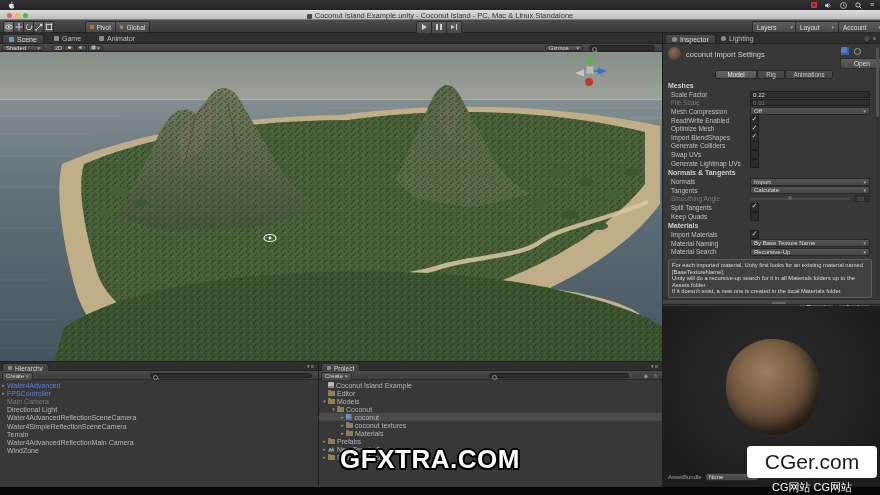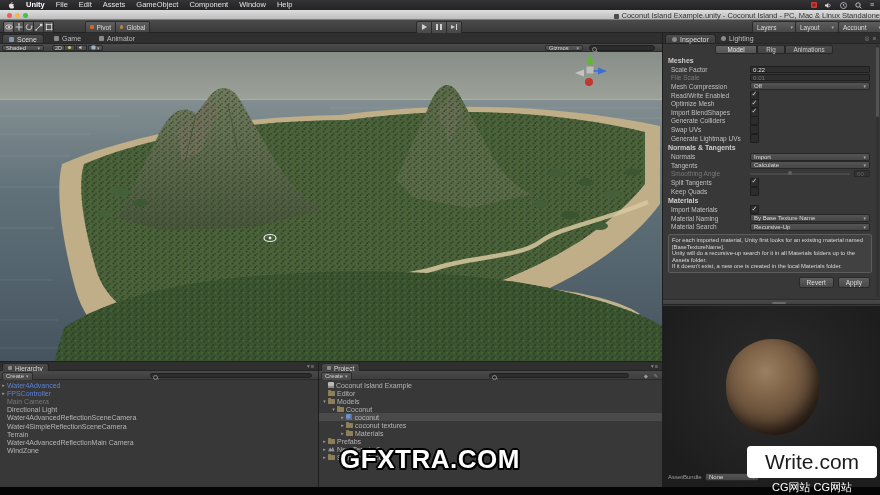--- a/index.html
+++ b/index.html
@@ -5,21 +5,21 @@
   html,body{margin:0;padding:0;}
   body{width:880px;height:495px;position:relative;background:#000;font-family:"Liberation Sans",sans-serif;overflow:hidden;color:#b8b8b8;}
   
   #menubar{position:absolute;left:0;top:0;width:880px;height:10px;background:linear-gradient(#333335,#232325);display:flex;align-items:center;gap:11px;padding-left:8px;box-sizing:border-box;font-size:7.5px;color:#e3e3e3;}
   #menubar .menu-item{cursor:default;line-height:10px;}
   #menubar .menu-item.first{font-weight:bold;color:#fff;}
   #menu-right{position:absolute;right:6px;top:0;height:10px;display:flex;align-items:center;gap:8px;}
   
   #titlebar{position:absolute;left:0;top:10px;width:880px;height:10px;background:linear-gradient(#dedede,#bdbdbd);border-bottom:1px solid #7f7f7f;box-sizing:border-box;}
   .tl{position:absolute;top:2.5px;width:5px;height:5px;border-radius:50%;}
-  #titlebar .title{position:absolute;left:0;right:0;top:1px;text-align:right;font-size:7.5px;color:#333;}
+  #titlebar .title{position:absolute;left:0;right:0;top:1px;text-align:center;font-size:7.5px;color:#333;}
   .title-cube{display:inline-block;width:5px;height:5px;background:#4a4a4a;border-radius:1px;margin-right:3px;vertical-align:middle;}
   
   #toolbar{position:absolute;left:0;top:20px;width:880px;height:13px;background:linear-gradient(#4b4b4b,#393939);border-bottom:1px solid #222;box-sizing:border-box;}
   .toolgroup{position:absolute;top:1px;display:flex;}
   .toolbtn{width:9px;height:10px;background:linear-gradient(#5d5d5d,#474747);border:1px solid #2a2a2a;border-left-width:0;display:flex;align-items:center;justify-content:center;}
   .toolbtn:first-child{border-left-width:1px;border-radius:2px 0 0 2px;}
   .toolbtn:last-child{border-radius:0 2px 2px 0;}
   .toolbtn.active{background:linear-gradient(#757575,#5e5e5e);}
   .pill{height:10px;background:linear-gradient(#5d5d5d,#474747);border:1px solid #2a2a2a;border-radius:2px;display:flex;align-items:center;font-size:6.5px;color:#ddd;padding:0 4px;gap:3px;}
   .pill .dot{width:3.5px;height:3.5px;border-radius:1px;}
@@ -116,30 +116,20 @@
 <body>
 
 <div id="app">
 
   <div id="menubar">
     <span style="display:inline-flex;">
       <svg width="7" height="8" viewBox="0 0 7 8">
           <path d="M3.5 1.6c.4-.6 1-.6 1-.6s.1.6-.3 1c-.4.5-.9.4-.9.4s-.2-.3.2-.8zM3.6 2.7c.6 0 1 .4 1.6.4.3 0 .9-.2.9-.2s-.8.6-.8 1.5c0 1.1 1 1.4 1 1.4S5.6 7.6 4.9 7.6c-.4 0-.6-.2-1.1-.2s-.8.2-1.1.2C2 7.6.9 5.9.9 4.6c0-1.3.9-1.9 1.7-1.9.5 0 .7 0 1 0z" fill="#e3e3e3"></path>
         </svg>
     </span>
-    <span id="menu-items" style="display:flex;gap:11px;">
-        <span class="menu-item first">Unity</span>
-        <span class="menu-item">File</span>
-        <span class="menu-item">Edit</span>
-        <span class="menu-item">Assets</span>
-        <span class="menu-item">GameObject</span>
-        <span class="menu-item">Component</span>
-        <span class="menu-item">Window</span>
-        <span class="menu-item">Help</span>
-      </span>
     <span id="menu-right">
       <span>
           <svg width="6" height="6">
             <rect x="0" y="0" width="6" height="6" rx="1" fill="#cf3a32"></rect>
             <rect x="1.5" y="1.5" width="3" height="3" rx="0.5" fill="#8e221d"></rect>
           </svg>
         </span>
       <span>
           <svg width="7" height="7" viewBox="0 0 7 7">
             <polygon points="0,2.4 1.6,2.4 3.4,0.8 3.4,6.2 1.6,4.6 0,4.6" fill="#dcdcdc"></polygon>
@@ -522,20 +512,29 @@
       <span class="tab-extra" style="top:2px;">◎ ≡</span>
     <span class="tab active" style="left: 2px;">
           <span class="tabicon" style="border-radius: 50%;"></span>
           <span>Inspector</span>
         </span>
         <span class="tab" style="left: 52px;">
           <span class="tabicon" style="border-radius: 50%;"></span>
           <span>Lighting</span>
         </span>
       </div>
+    <div id="insp-header">
+      <span id="insp-thumb"></span>
+      <span id="insp-title">coconut Import Settings</span>
+      <span class="hicon-cube" style="left:178px;"></span>
+      <span class="hicon-gear" style="left:191px;"></span>
+      <span class="ubtn" id="open-btn" style="justify-content:center;">
+          <span>Open</span>
+        </span>
+    </div>
     <div id="mode-tabs">
         <span class="seg active" style="left: 52px; width: 42px; border-radius: 2px 0px 0px 2px;">Model</span>
         <span class="seg" style="left: 94px; width: 28px;">Rig</span>
         <span class="seg" style="left: 122px; width: 48px; border-radius: 0px 2px 2px 0px;">Animations</span>
       </div>
     <div id="insp-rows">
         <div class="isection">Meshes</div>
         <div class="irow">
           <span class="lbl">Scale Factor</span>
           <span class="ctrl">
@@ -684,16 +683,16 @@
       </div>
   </div>
 
   <div class="vsep" style="left:0;top:361px;width:662px;height:1px;"></div>
   <div class="vsep" style="left:318px;top:362px;width:1px;height:125px;"></div>
   <div class="vsep" style="left:662px;top:33px;width:1px;height:454px;"></div>
 
   <div id="blackbar"></div>
 
   <div id="wm-center">GFXTRA.COM</div>
-  <div id="wm-box">Write.com</div>
+  <div id="wm-box">CGer.com</div>
   <div id="wm-sub">CG网站 CG网站</div>
 
 </div>
 
 </body></html>

